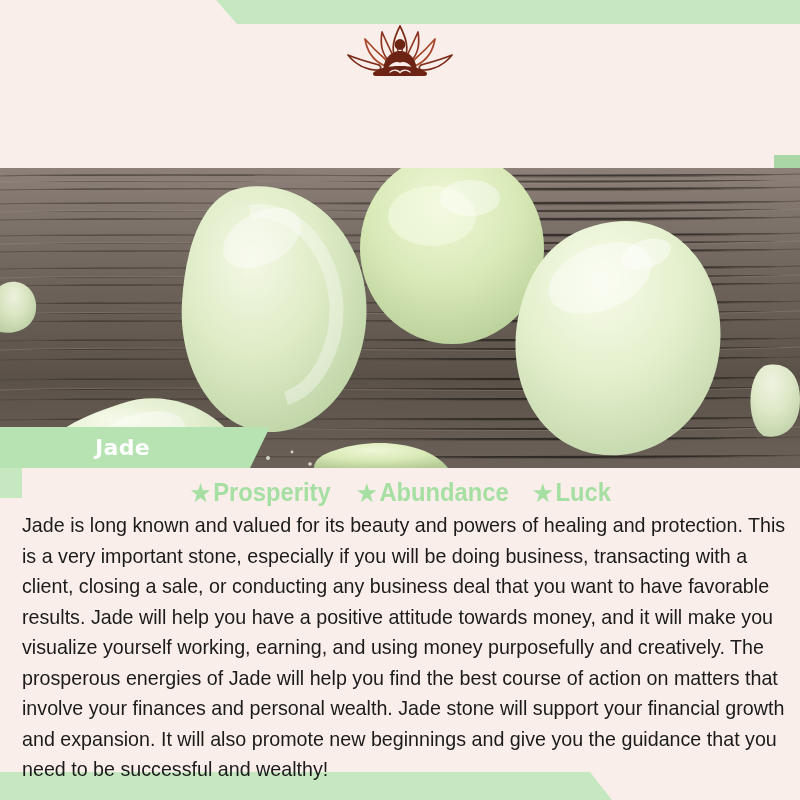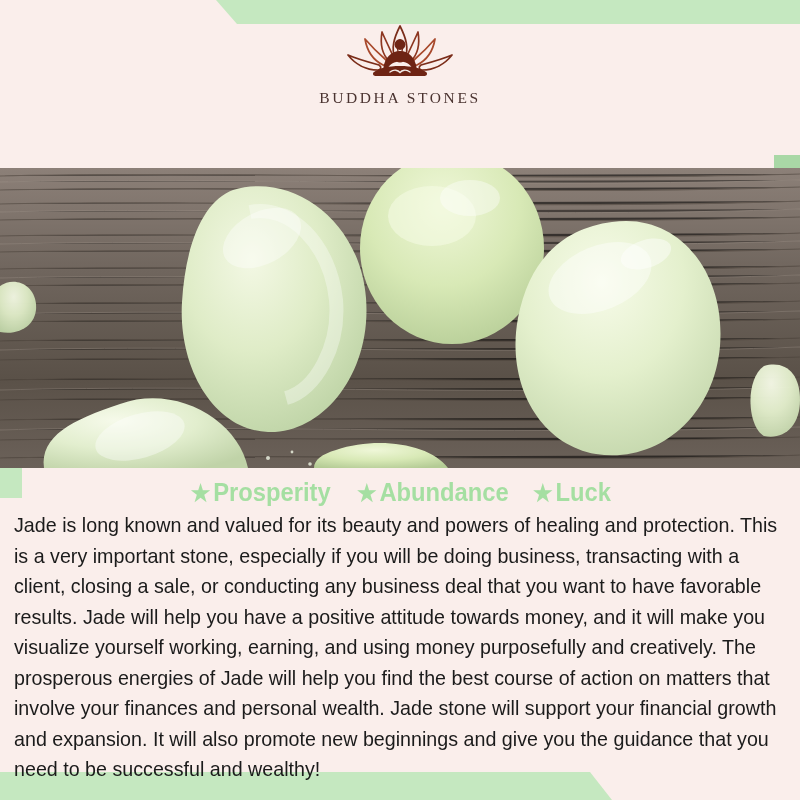--- a/index.html
+++ b/index.html
@@ -187,21 +187,21 @@
   .benefit .star {
     font-size: 23px;
     margin-right: 3px;
     letter-spacing: 0;
   }
 
   
   .body-copy {
     position: absolute;
     top: 510px;
-    left: 14px;
+    left: 22px;
     width: 772px;
   }
   .body-copy p {
     margin: 0;
     font-family: "Liberation Sans Narrow", "Liberation Sans", sans-serif;
     font-size: 20.4px;
     line-height: 30.5px;
     color: #1b1b1b;
     text-align: left;
     transform-origin: left top;
@@ -248,21 +248,20 @@
 
           <path d="M75 29 C 66 29, 60 36, 58.5 45 C 58 48, 61 49, 62.5 46.5 C 65 42, 69.5 39.5, 75 39.5 C 80.5 39.5, 85 42, 87.5 46.5 C 89 49, 92 48, 91.5 45 C 90 36, 84 29, 75 29 Z"></path>
 
           <path d="M49 50 C 55 46, 63 44, 75 44 C 87 44, 95 46, 101 50 C 103 51.5, 102 54, 99 54 L 51 54 C 48 54, 47 51.5, 49 50 Z"></path>
         </g>
         <g fill="none" stroke="#f2ece8" stroke-width="1.4" stroke-linecap="round">
 
           <path d="M65 50 C 69 47, 73 48, 75 50.5 C 77 48, 81 47, 85 50"></path>
         </g>
       </svg>
-      <span class="logo-word">BUDDHA STONES</span>
     </div>
   </div>
 
 
   <div class="photo">
     <svg width="800" height="300" viewBox="0 0 800 300">
       <defs>
         <linearGradient id="woodg" x1="0" y1="0" x2="0" y2="1">
           <stop offset="0%" stop-color="#8c8078"></stop>
           <stop offset="35%" stop-color="#6f655d"></stop>
@@ -358,20 +357,23 @@
       </g>
 
       <g fill="#e8eedd" opacity="0.85">
         <circle cx="268" cy="290" r="2"></circle>
         <circle cx="292" cy="284" r="1.4"></circle>
         <circle cx="310" cy="296" r="1.8"></circle>
       </g>
     </svg>
   </div>
 
+  <div class="jade-banner">
+    <span class="jade-text">Jade</span>
+  </div>
 
   <div class="benefits">
     <span class="benefit"><span class="star">★</span><span>Prosperity</span></span>
     <span class="benefit"><span class="star">★</span><span>Abundance</span></span>
     <span class="benefit"><span class="star">★</span><span>Luck</span></span>
   </div>
 
   <div class="body-copy">
     <p>Jade is long known and valued for its beauty and powers of healing and protection. This is a very important stone, especially if you will be doing business, transacting with a client, closing a sale, or conducting any business deal that you want to have favorable results. Jade will help you have a positive attitude towards money, and it will make you visualize yourself working, earning, and using money purposefully and creatively. The prosperous energies of Jade will help you find the best course of action on matters that involve your finances and personal wealth. Jade stone will support your financial growth and expansion. It will also promote new beginnings and give you the guidance that you need to be successful and wealthy!</p>
   </div>

